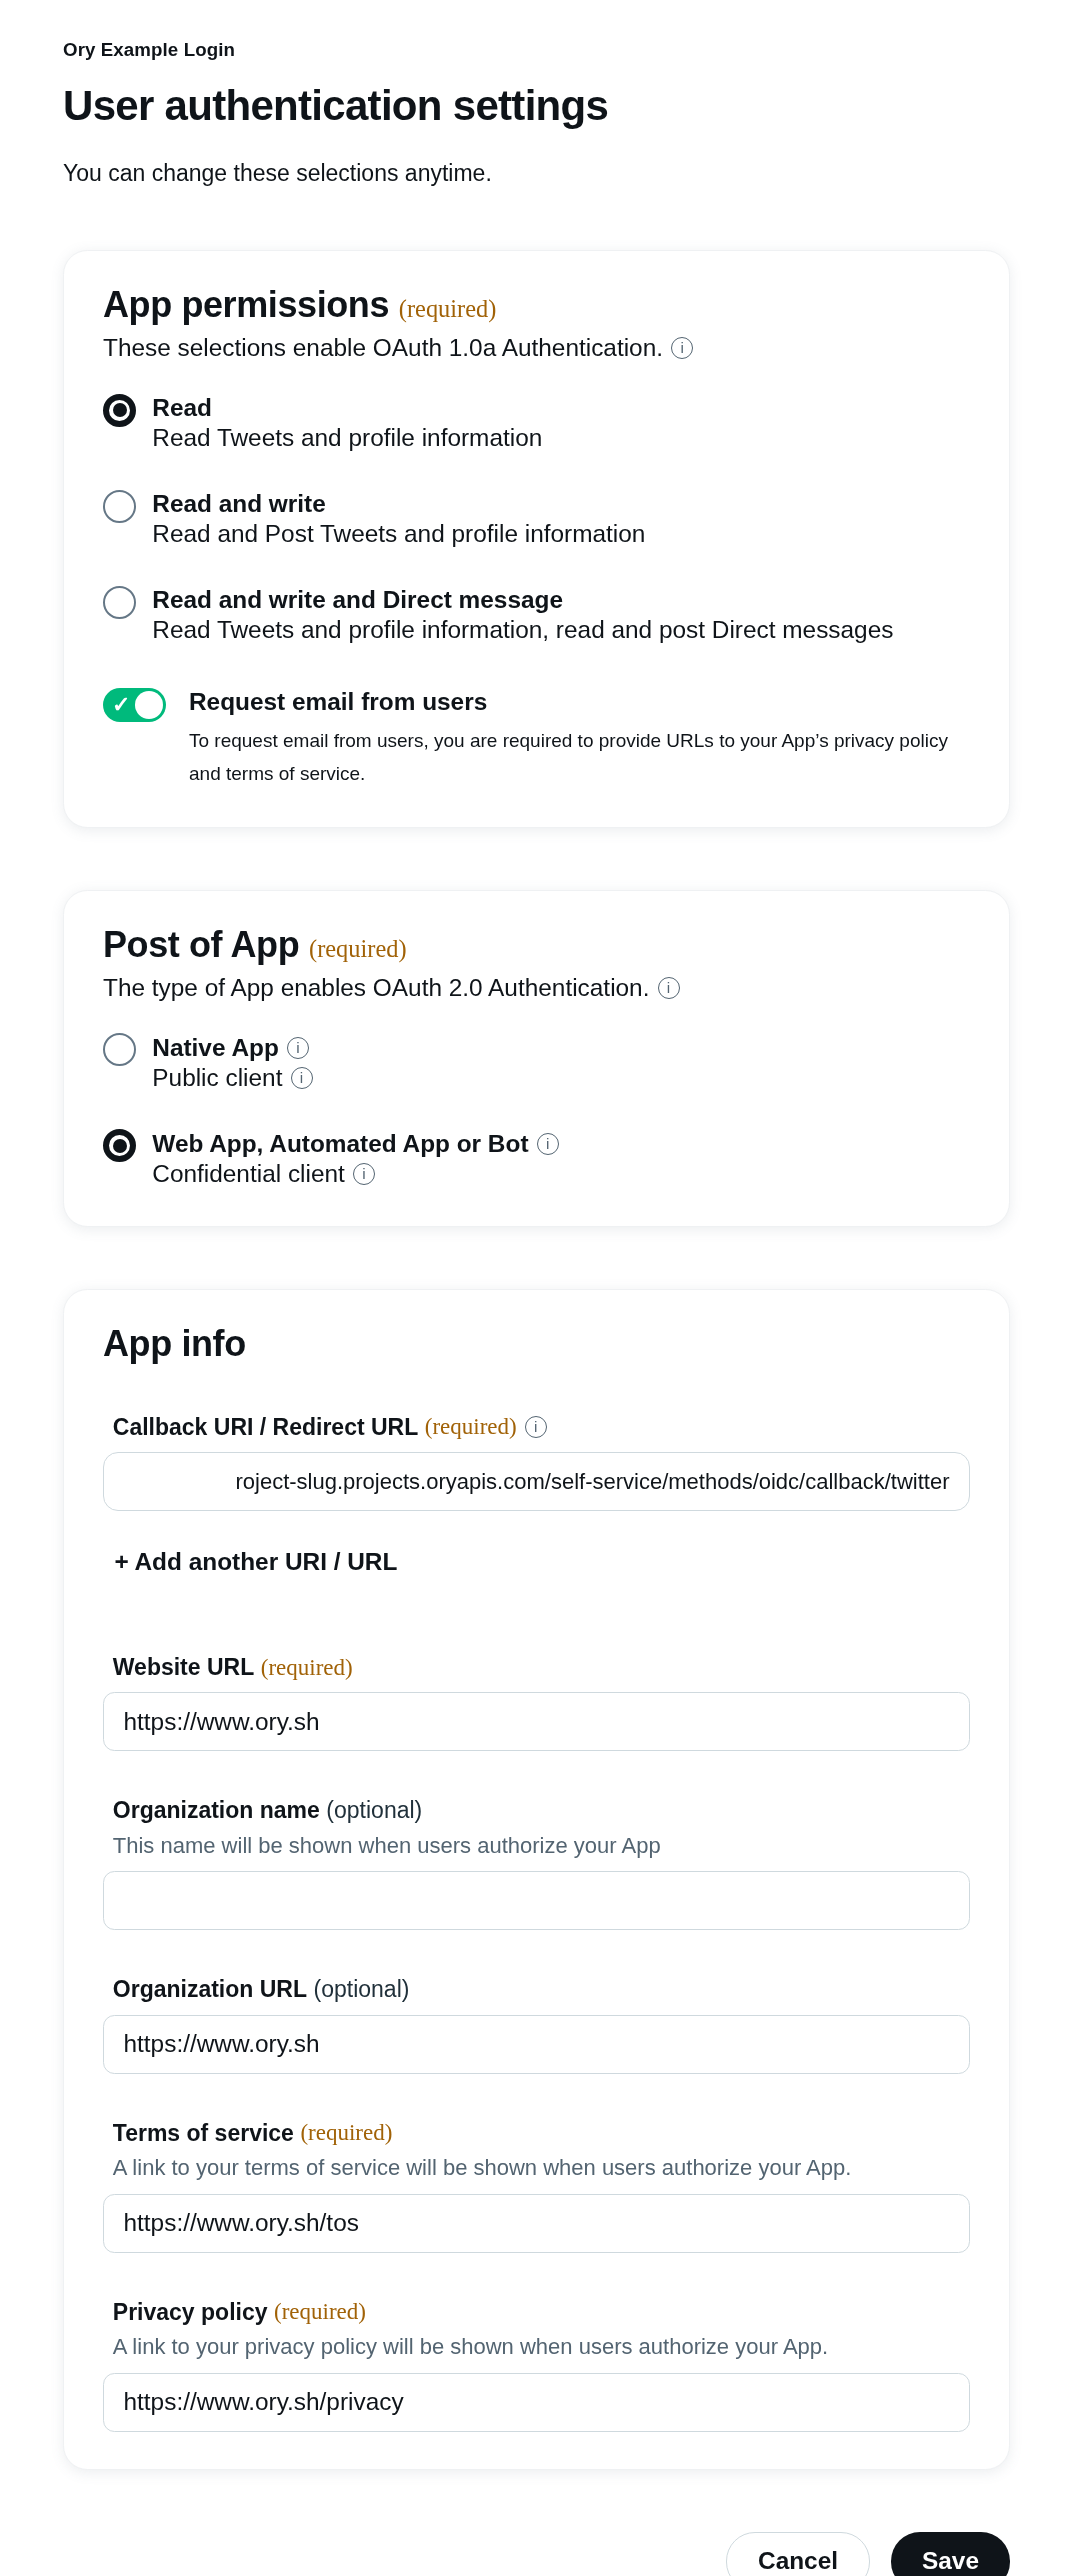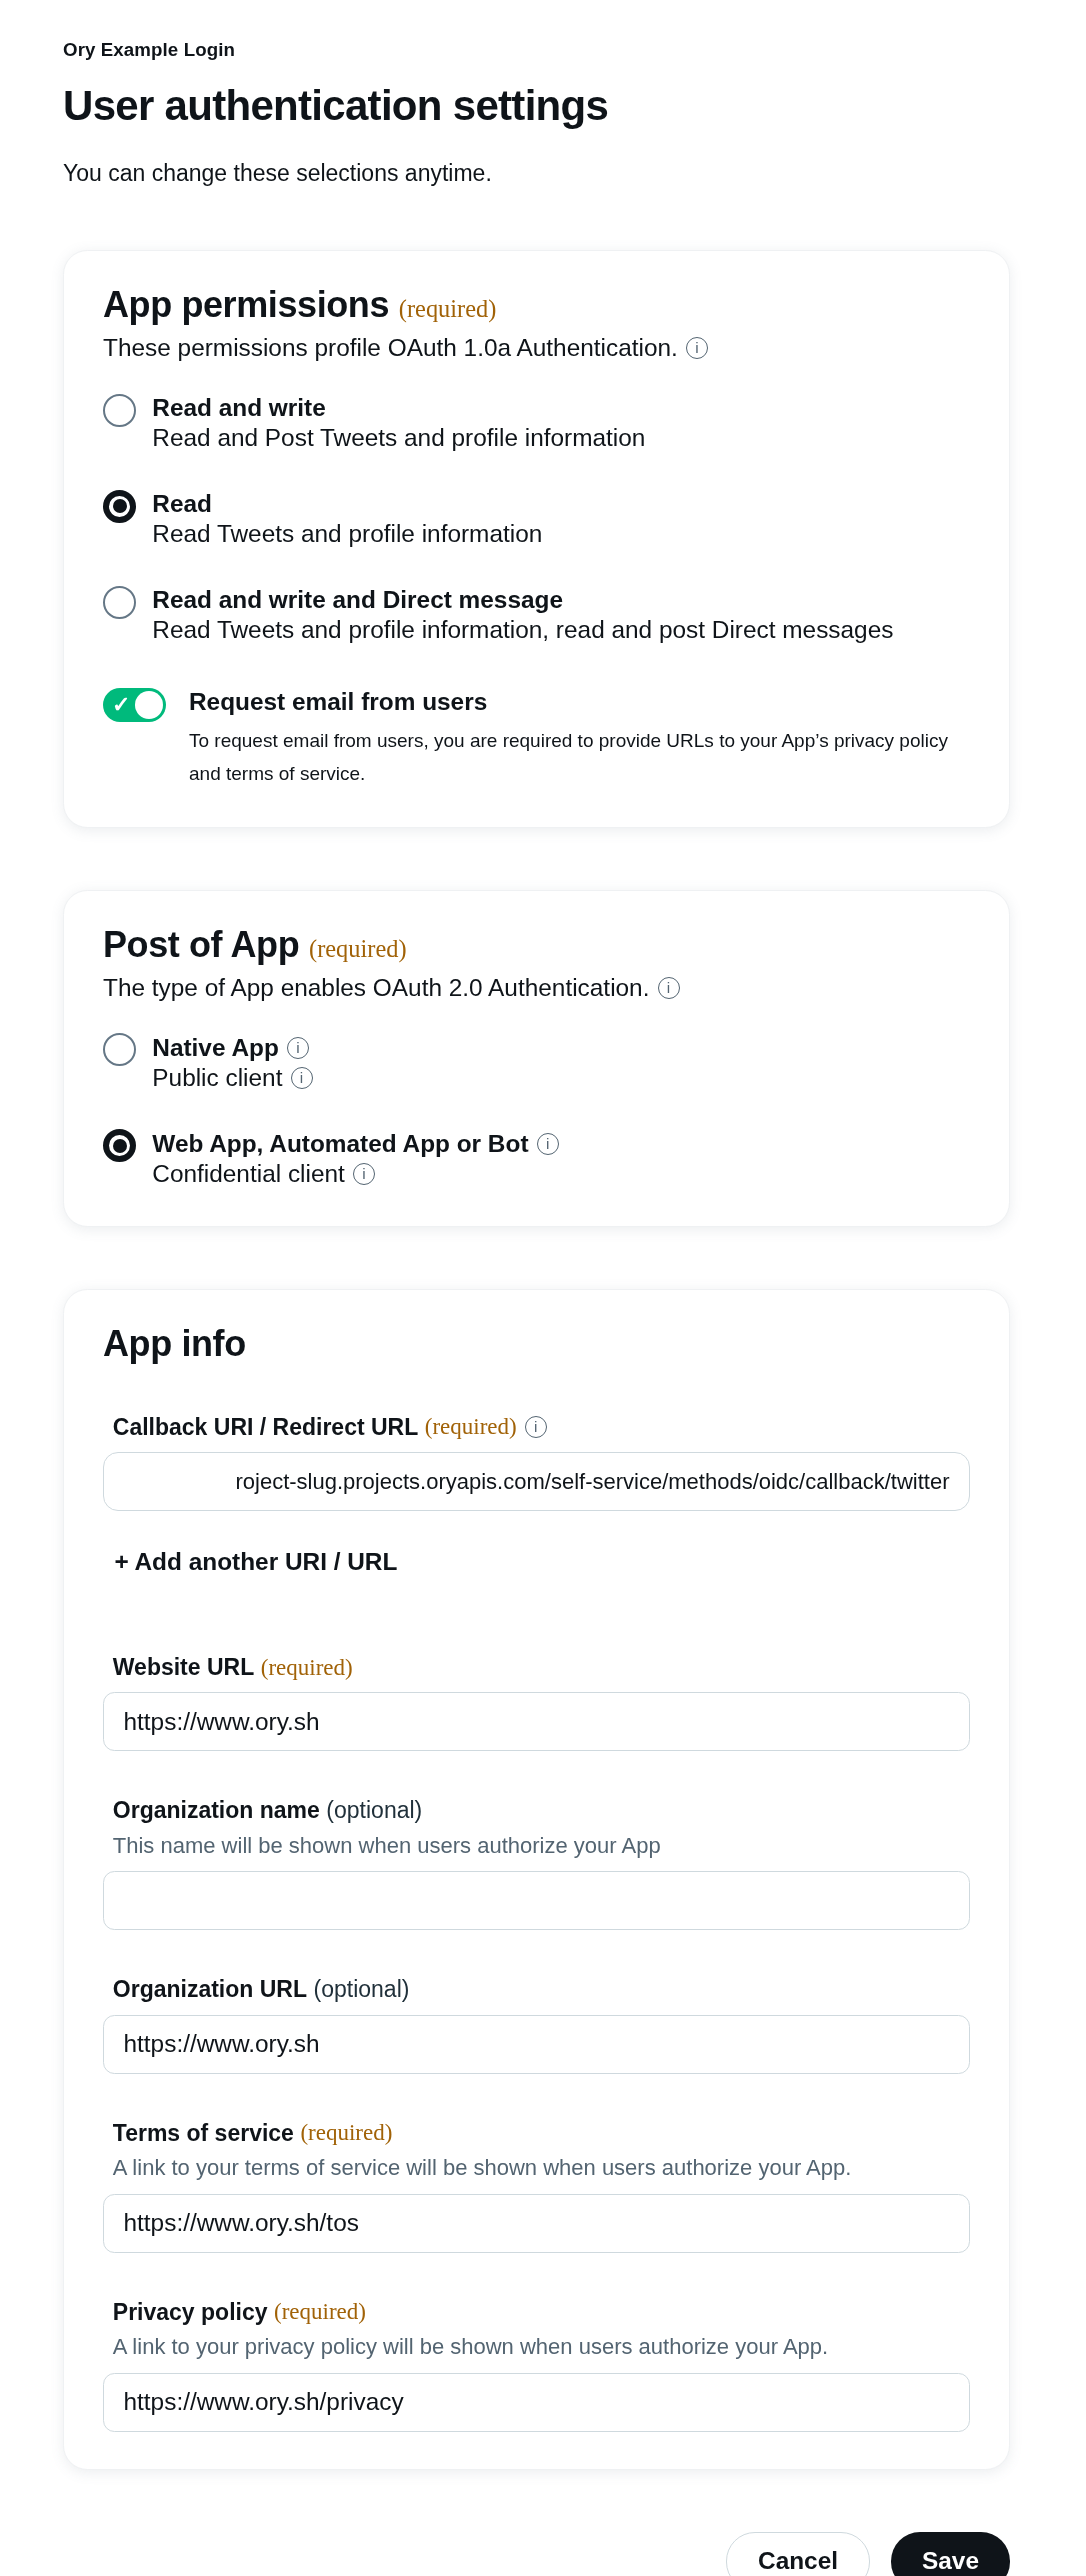--- a/index.html
+++ b/index.html
@@ -262,37 +262,37 @@
     <div class="app-title">Ory Example Login</div>
     <h1 class="page-title">User authentication settings</h1>
     <div class="page-subtitle">You can change these selections anytime.</div>
 
     <section class="card">
       <h2 class="card-title">
         <span>App permissions</span>
         <span class="required-badge">(required)</span>
       </h2>
       <div class="card-subtitle">
-        <span>These permissions profile OAuth 1.0a Authentication.</span>
+        <span>These selections enable OAuth 1.0a Authentication.</span>
         <span class="info-icon"></span>
       </div>
 
       <div class="radio-group">
+        <div class="radio-option">
+          <div class="radio-circle selected"></div>
+          <div class="radio-text">
+            <div class="radio-label">Read</div>
+            <div class="radio-description">Read Tweets and profile information</div>
+          </div>
+        </div>
         <div class="radio-option">
           <div class="radio-circle"></div>
           <div class="radio-text">
             <div class="radio-label">Read and write</div>
             <div class="radio-description">Read and Post Tweets and profile information</div>
-          </div>
-        </div>
-        <div class="radio-option">
-          <div class="radio-circle selected"></div>
-          <div class="radio-text">
-            <div class="radio-label">Read</div>
-            <div class="radio-description">Read Tweets and profile information</div>
           </div>
         </div>
         <div class="radio-option">
           <div class="radio-circle"></div>
           <div class="radio-text">
             <div class="radio-label">Read and write and Direct message</div>
             <div class="radio-description">Read Tweets and profile information, read and post Direct messages</div>
           </div>
         </div>
       </div>

